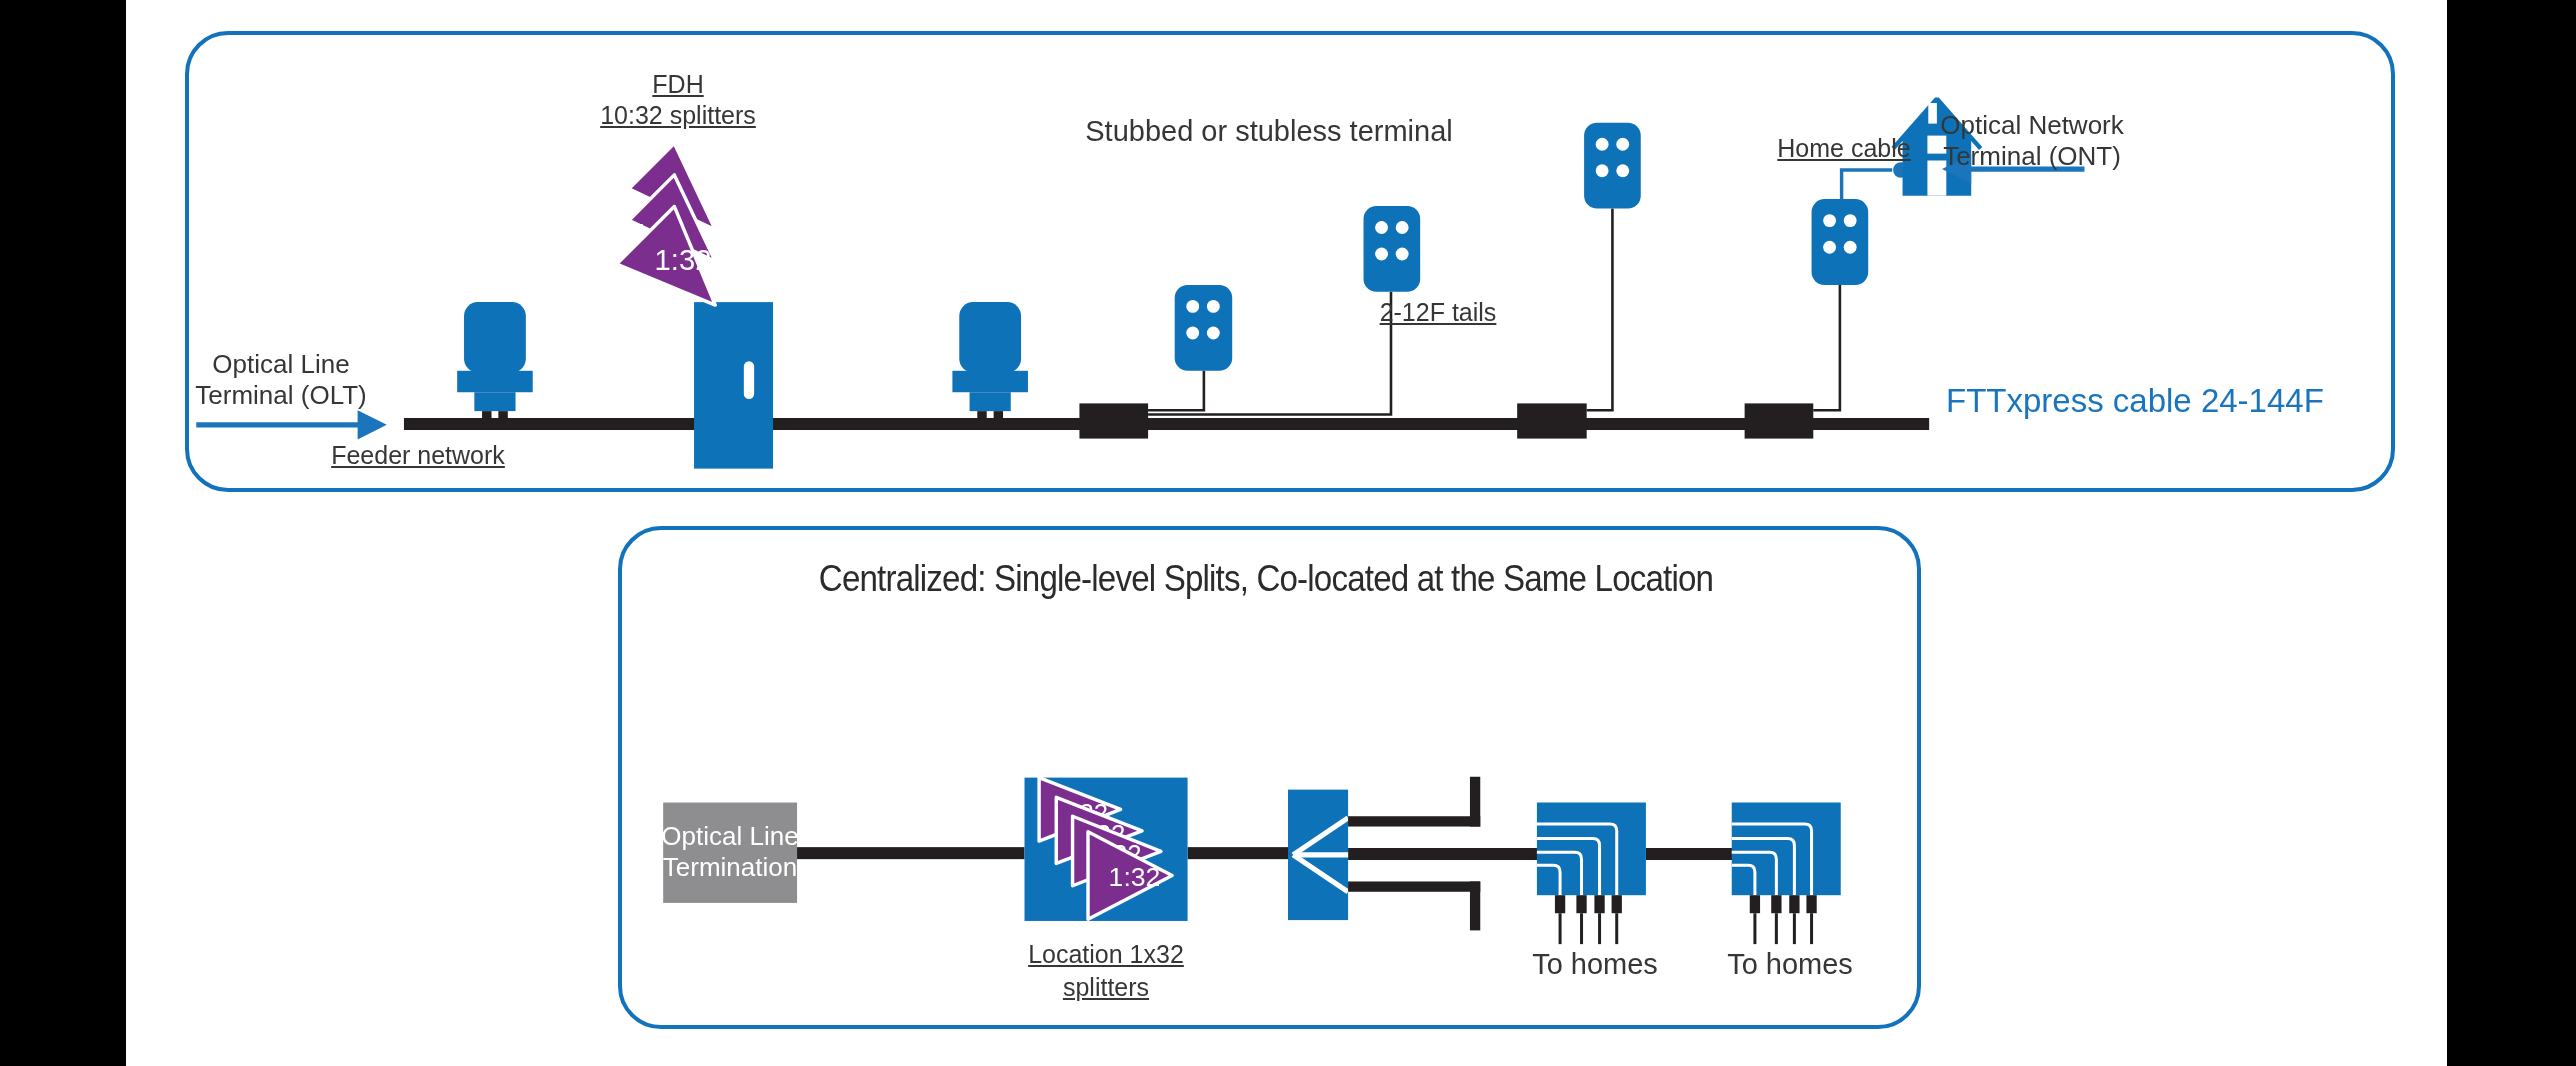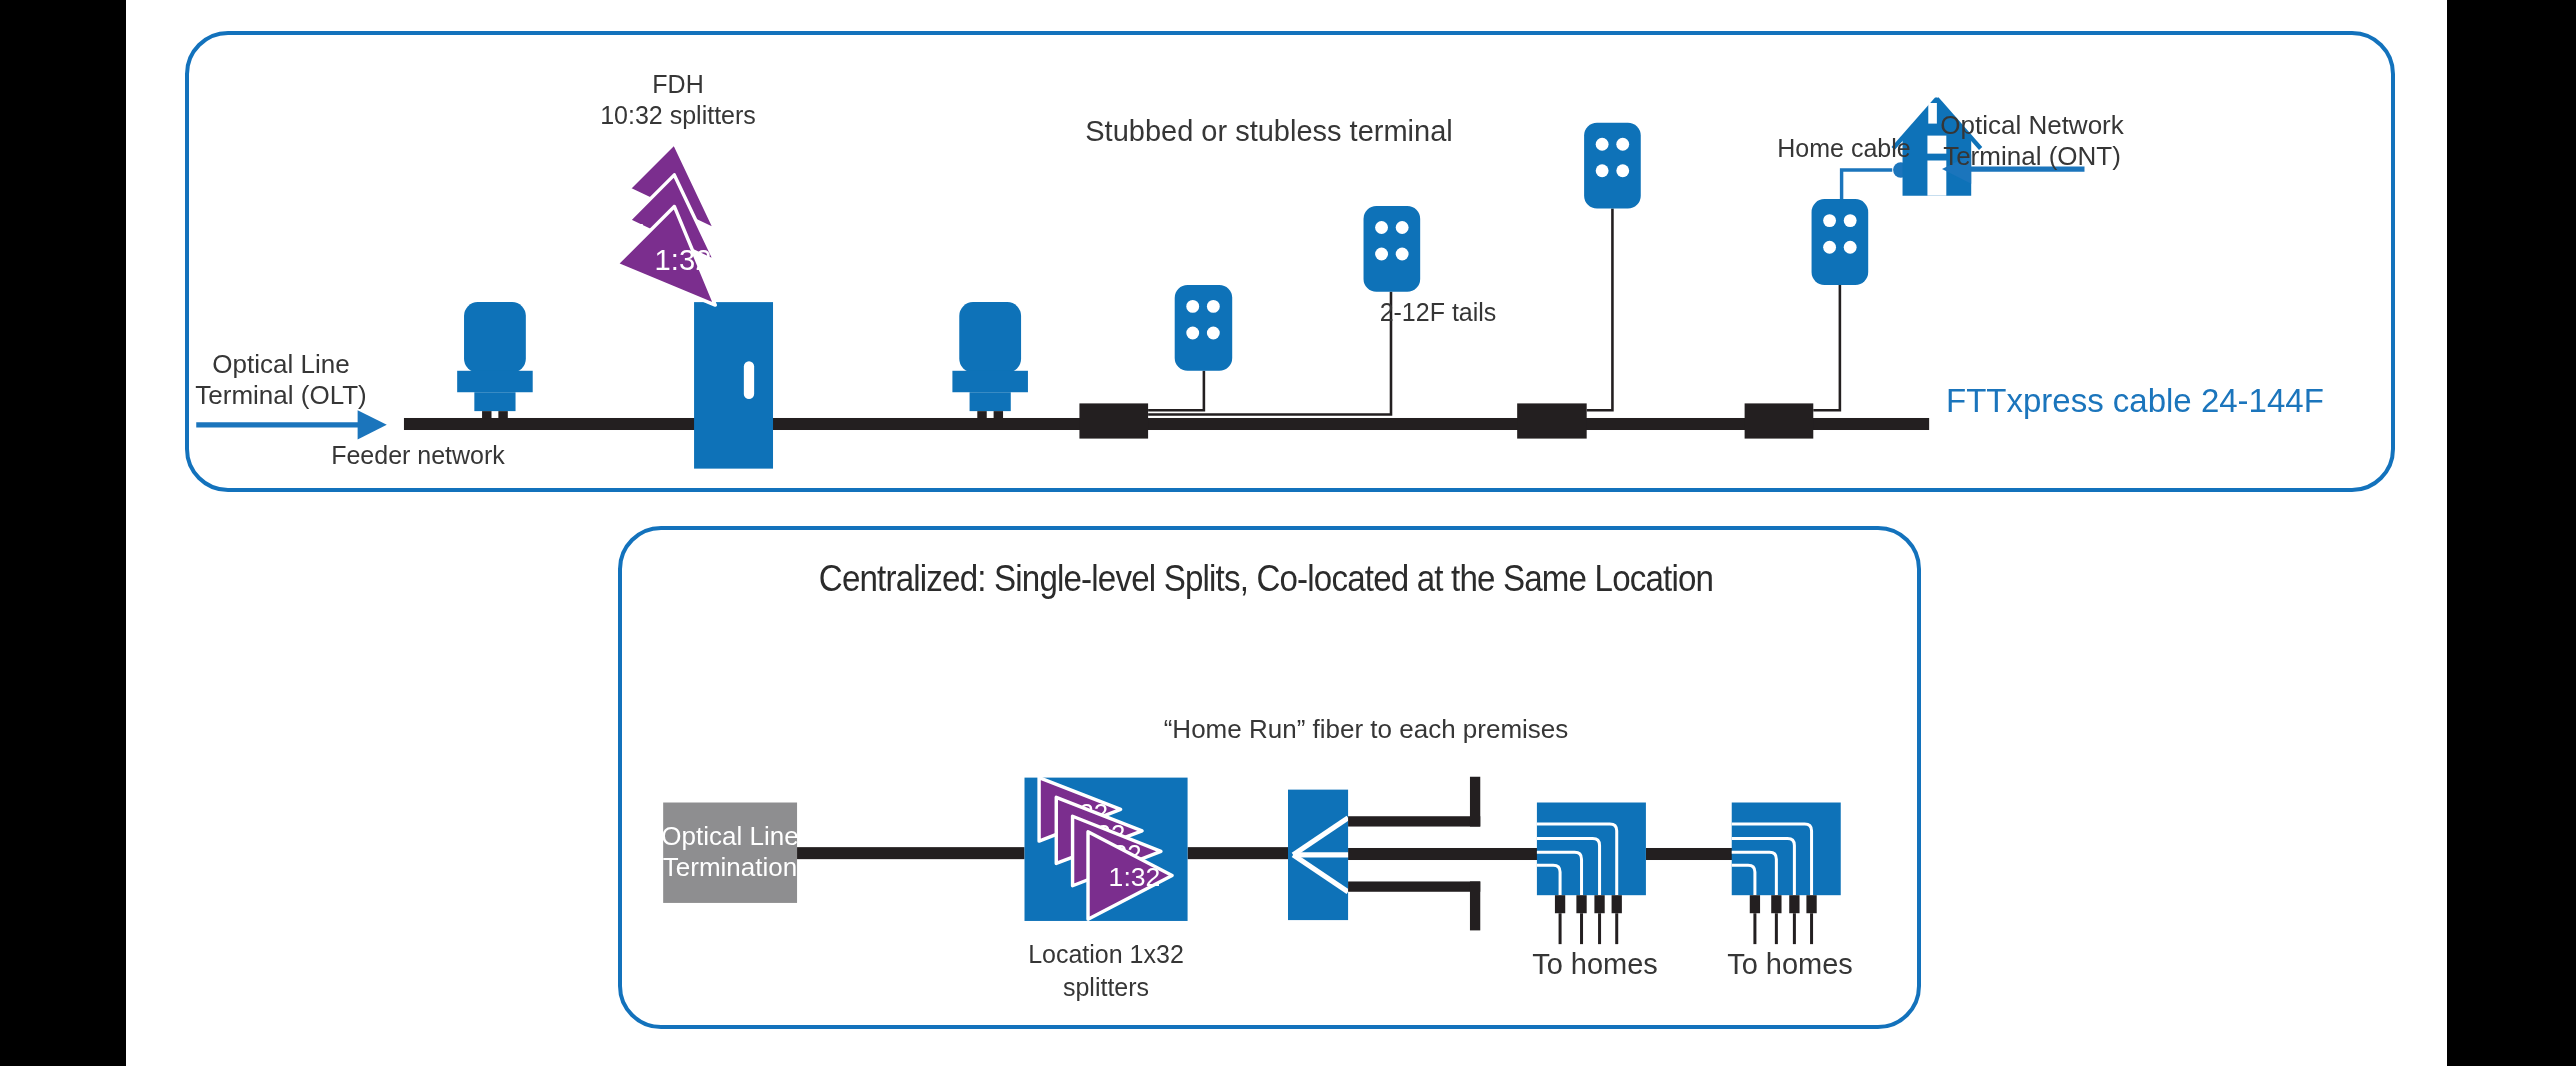--- a/index.html
+++ b/index.html
@@ -7,21 +7,21 @@
          font-family:"Liberation Sans", sans-serif;}
   .edgebar{position:absolute;top:0;height:1066px;background:#000;}
   .edgebar.left{left:0;width:126px;}
   .edgebar.right{left:2447px;width:129px;}
   .panel{position:absolute;border:4.3px solid #1372bc;border-radius:43px;background:#fff;}
   .panel.top{left:185px;top:31px;width:2202px;height:453px;}
   .panel.bottom{left:618px;top:526px;width:1295px;height:495px;}
   svg.overlay{position:absolute;left:0;top:0;}
   .lbl{position:absolute;color:#363636;text-align:center;white-space:nowrap;line-height:31px;}
   .lbl.center{transform:translateX(-50%);}
-  .f29{font-size:25px;}
+  .f29{font-size:25px;text-decoration:underline;}
   .f30{font-size:26px;}
   .f33{font-size:29px;}
   .f27{font-size:29px;}
   .title{position:absolute;left:1266px;top:558px;font-size:36px;color:#2b2b2b;
          white-space:nowrap;transform:translateX(-50%) scaleX(0.92);letter-spacing:-0.9px;}
   .whitetext{color:#ffffff;}
   .bluetext{color:#1b75bc;}
 </style>
 </head>
 <body>
@@ -212,21 +212,20 @@
 
   <div class="lbl center f30" style="left:2032px;top:93px;margin-top:17px;">
     <div>Optical Network</div>
     <div>Terminal (ONT)</div>
   </div>
 
   <div class="lbl bluetext" style="left:1946px;top:384px;font-size:33px;line-height:34px;">FTTxpress cable 24-144F</div>
 
   <div class="title">Centralized: Single-level Splits, Co-located at the Same Location</div>
 
-  <div class="lbl center f30" style="left:1366px;top:714px;">“Home Run” fiber to each premises</div>
 
   <div class="lbl center f30 whitetext" style="left:730px;top:821px;">
     <div>Optical Line</div>
     <div>Termination</div>
   </div>
 
   <div class="lbl center f29" style="left:1106px;top:938px;line-height:33px;">
     <div>Location 1x32</div>
     <div>splitters</div>
   </div>

